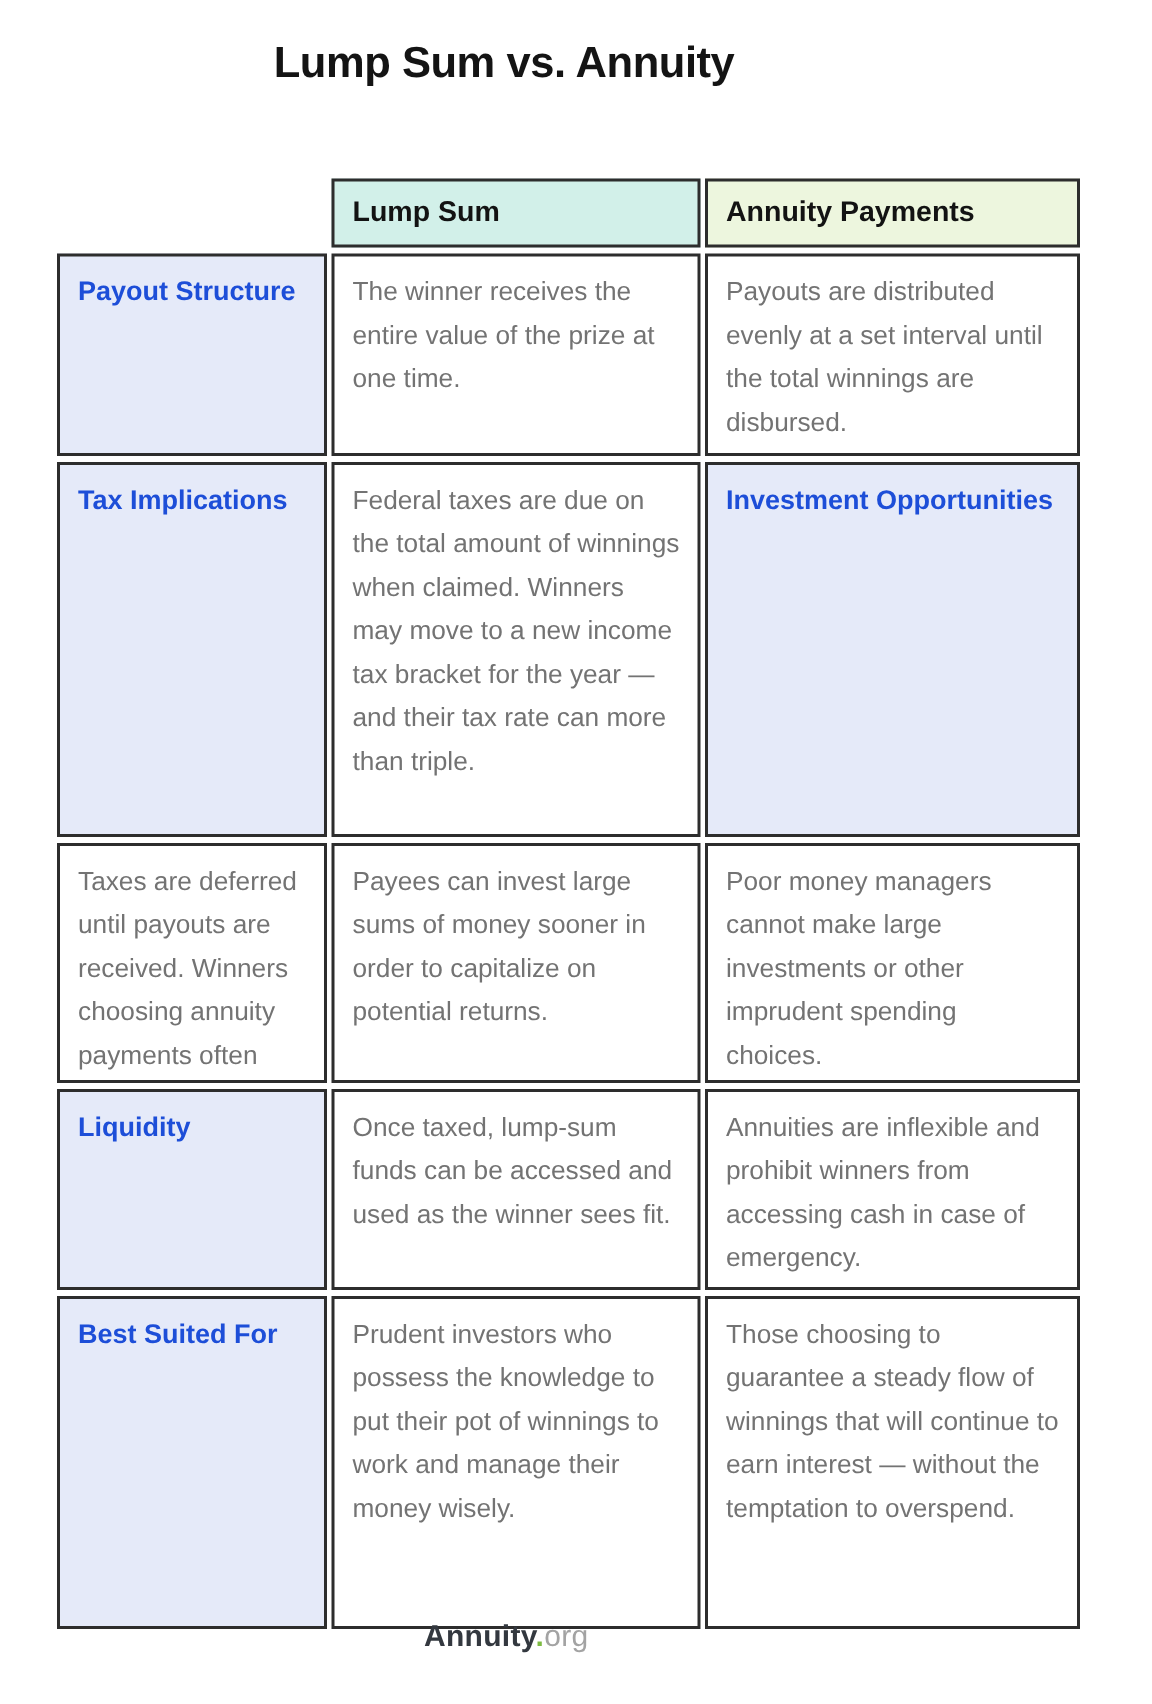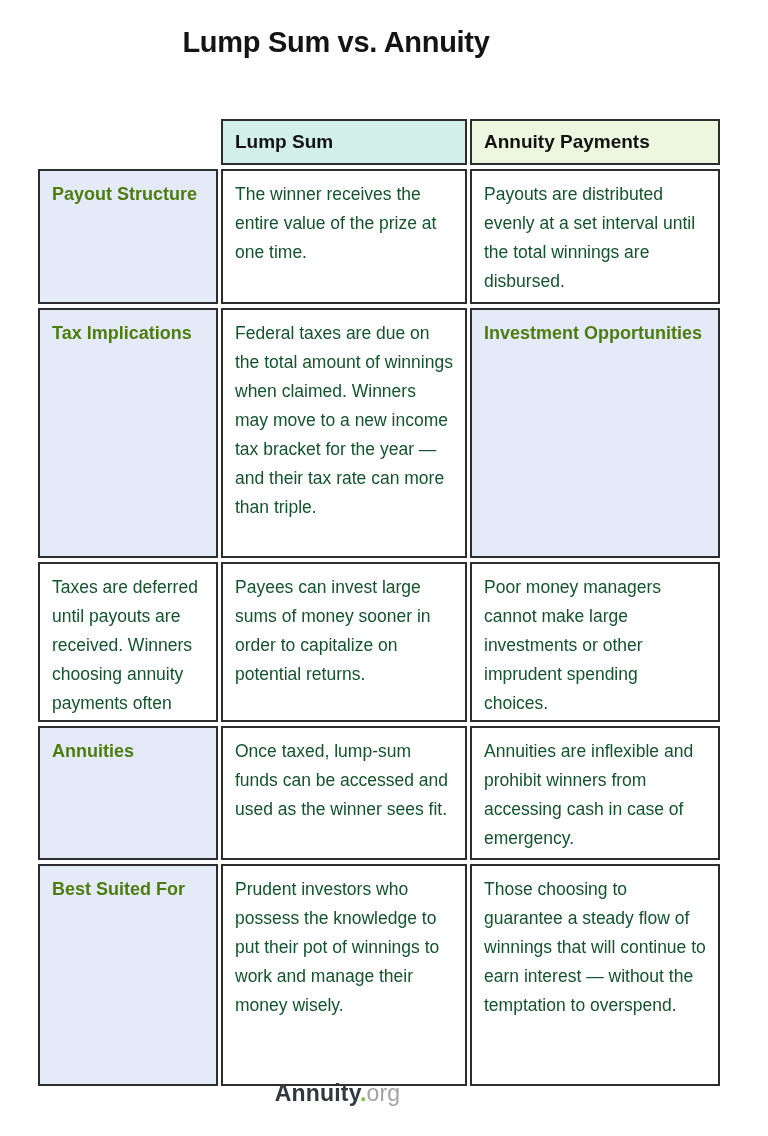--- a/index.html
+++ b/index.html
@@ -37,57 +37,57 @@
     gap: 4px 3px;
     margin-top: 24px;
   }
 
   .cell {
     border: 2px solid var(--border-color, #2d2d2d);
     background: #ffffff;
     padding: 9px 12px 0 12px;
     font-size: 17.5px;
     line-height: 29px;
-    color: #14532d;
+    color: #737373;
     overflow: hidden;
   }
 
   .cell.header {
     display: flex;
     align-items: center;
     padding: 0 0 0 12px;
     font-size: 19px;
     font-weight: 700;
     color: #131313;
     line-height: 22px;
   }
   .cell.header-lump { background: var(--teal, #d2f0e9); }
   .cell.header-annuity { background: var(--green, #edf6de); text-align: center; }
 
   .cell.row-label {
     background: var(--lavender, #e5eaf9);
     font-size: 18px;
     font-weight: 700;
-    color: #4d7c0f;
+    color: #1d4ed8;
     line-height: 24px;
     padding-top: 11px;
   }
 
   .corner-spacer {
     border: none;
     background: transparent;
   }
 
   .footer-logo {
     position: absolute;
     top: 1080px;
     left: 0;
     width: 675px;
     text-align: center;
-    font-size: 23px;
+    font-size: 20px;
     letter-spacing: 0.2px;
   }
   .footer-logo .brand-bold { font-weight: 800; color: #33383f; }
   .footer-logo .brand-dot { font-weight: 800; color: var(--dot-color, #7dbb42); }
   .footer-logo .brand-suffix { font-weight: 400; color: #a3a3a3; }
 </style>
 </head>
 <body>
 
 <div class="canvas">
@@ -105,21 +105,21 @@
     <div class="cell">Payouts are distributed evenly at a set interval until the total winnings are disbursed.</div>
 
     <div class="cell row-label">Tax Implications</div>
     <div class="cell">Federal taxes are due on the total amount of winnings when claimed. Winners may move to a new income tax bracket for the year — and their tax rate can more than triple.</div>
     <div class="cell row-label">Investment Opportunities</div>
 
     <div class="cell">Taxes are deferred until payouts are received. Winners choosing annuity payments often hedge their bets that tax rates will be lower in the future.</div>
     <div class="cell">Payees can invest large sums of money sooner in order to capitalize on potential returns.</div>
     <div class="cell">Poor money managers cannot make large investments or other imprudent spending choices.</div>
 
-    <div class="cell row-label">Annuities</div>
+    <div class="cell row-label">Liquidity</div>
     <div class="cell">Once taxed, lump-sum funds can be accessed and used as the winner sees fit.</div>
     <div class="cell">Annuities are inflexible and prohibit winners from accessing cash in case of emergency.</div>
 
     <div class="cell row-label">Best Suited For</div>
     <div class="cell">Prudent investors who possess the knowledge to put their pot of winnings to work and manage their money wisely.</div>
     <div class="cell">Those choosing to guarantee a steady flow of winnings that will continue to earn interest — without the temptation to overspend.</div>
 
   </div>
 
   <div class="footer-logo">

